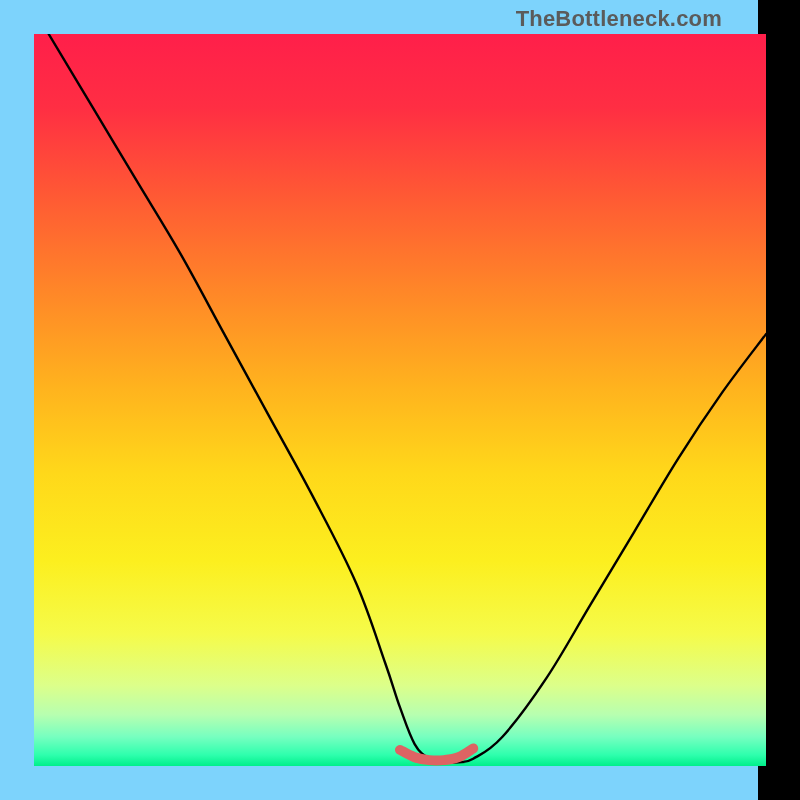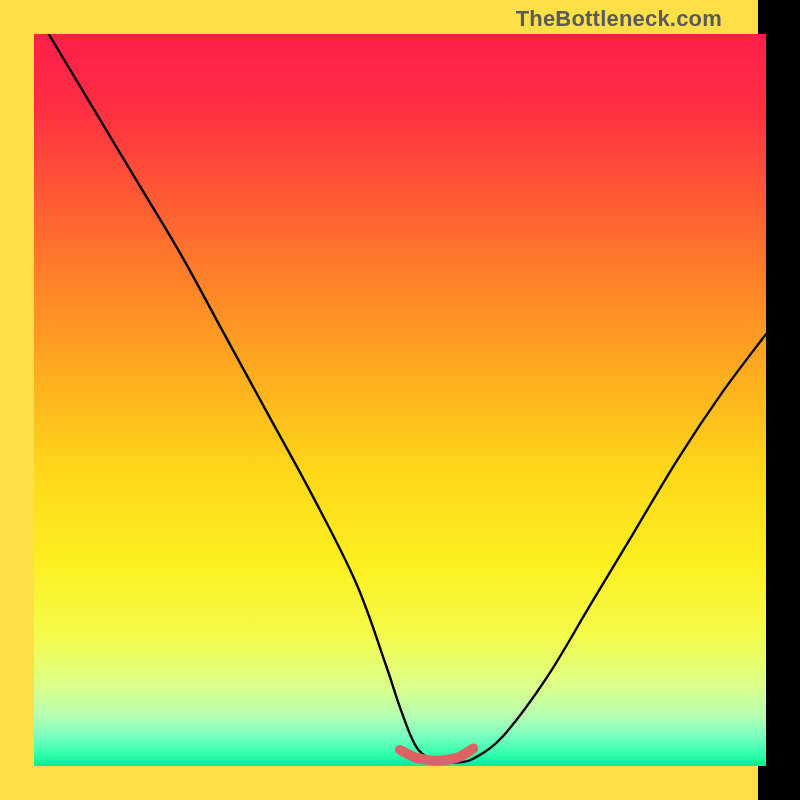--- a/index.html
+++ b/index.html
@@ -1,21 +1,21 @@
 <!DOCTYPE html>
 <html><head>
 <meta charset="utf-8">
 <style>
   * { margin: 0; padding: 0; box-sizing: border-box; }
   html, body { width: 800px; height: 800px; overflow: hidden; background: #000; }
   .frame {
     position: relative;
     width: 758px;
     height: 800px;
-    background: #fde047;
+    background: #7dd3fc;
   }
   .plot-area {
     position: absolute;
     left: 34px;
     top: 34px;
     width: 732px;
     height: 732px;
     overflow: hidden;
   }
   .gradient {

